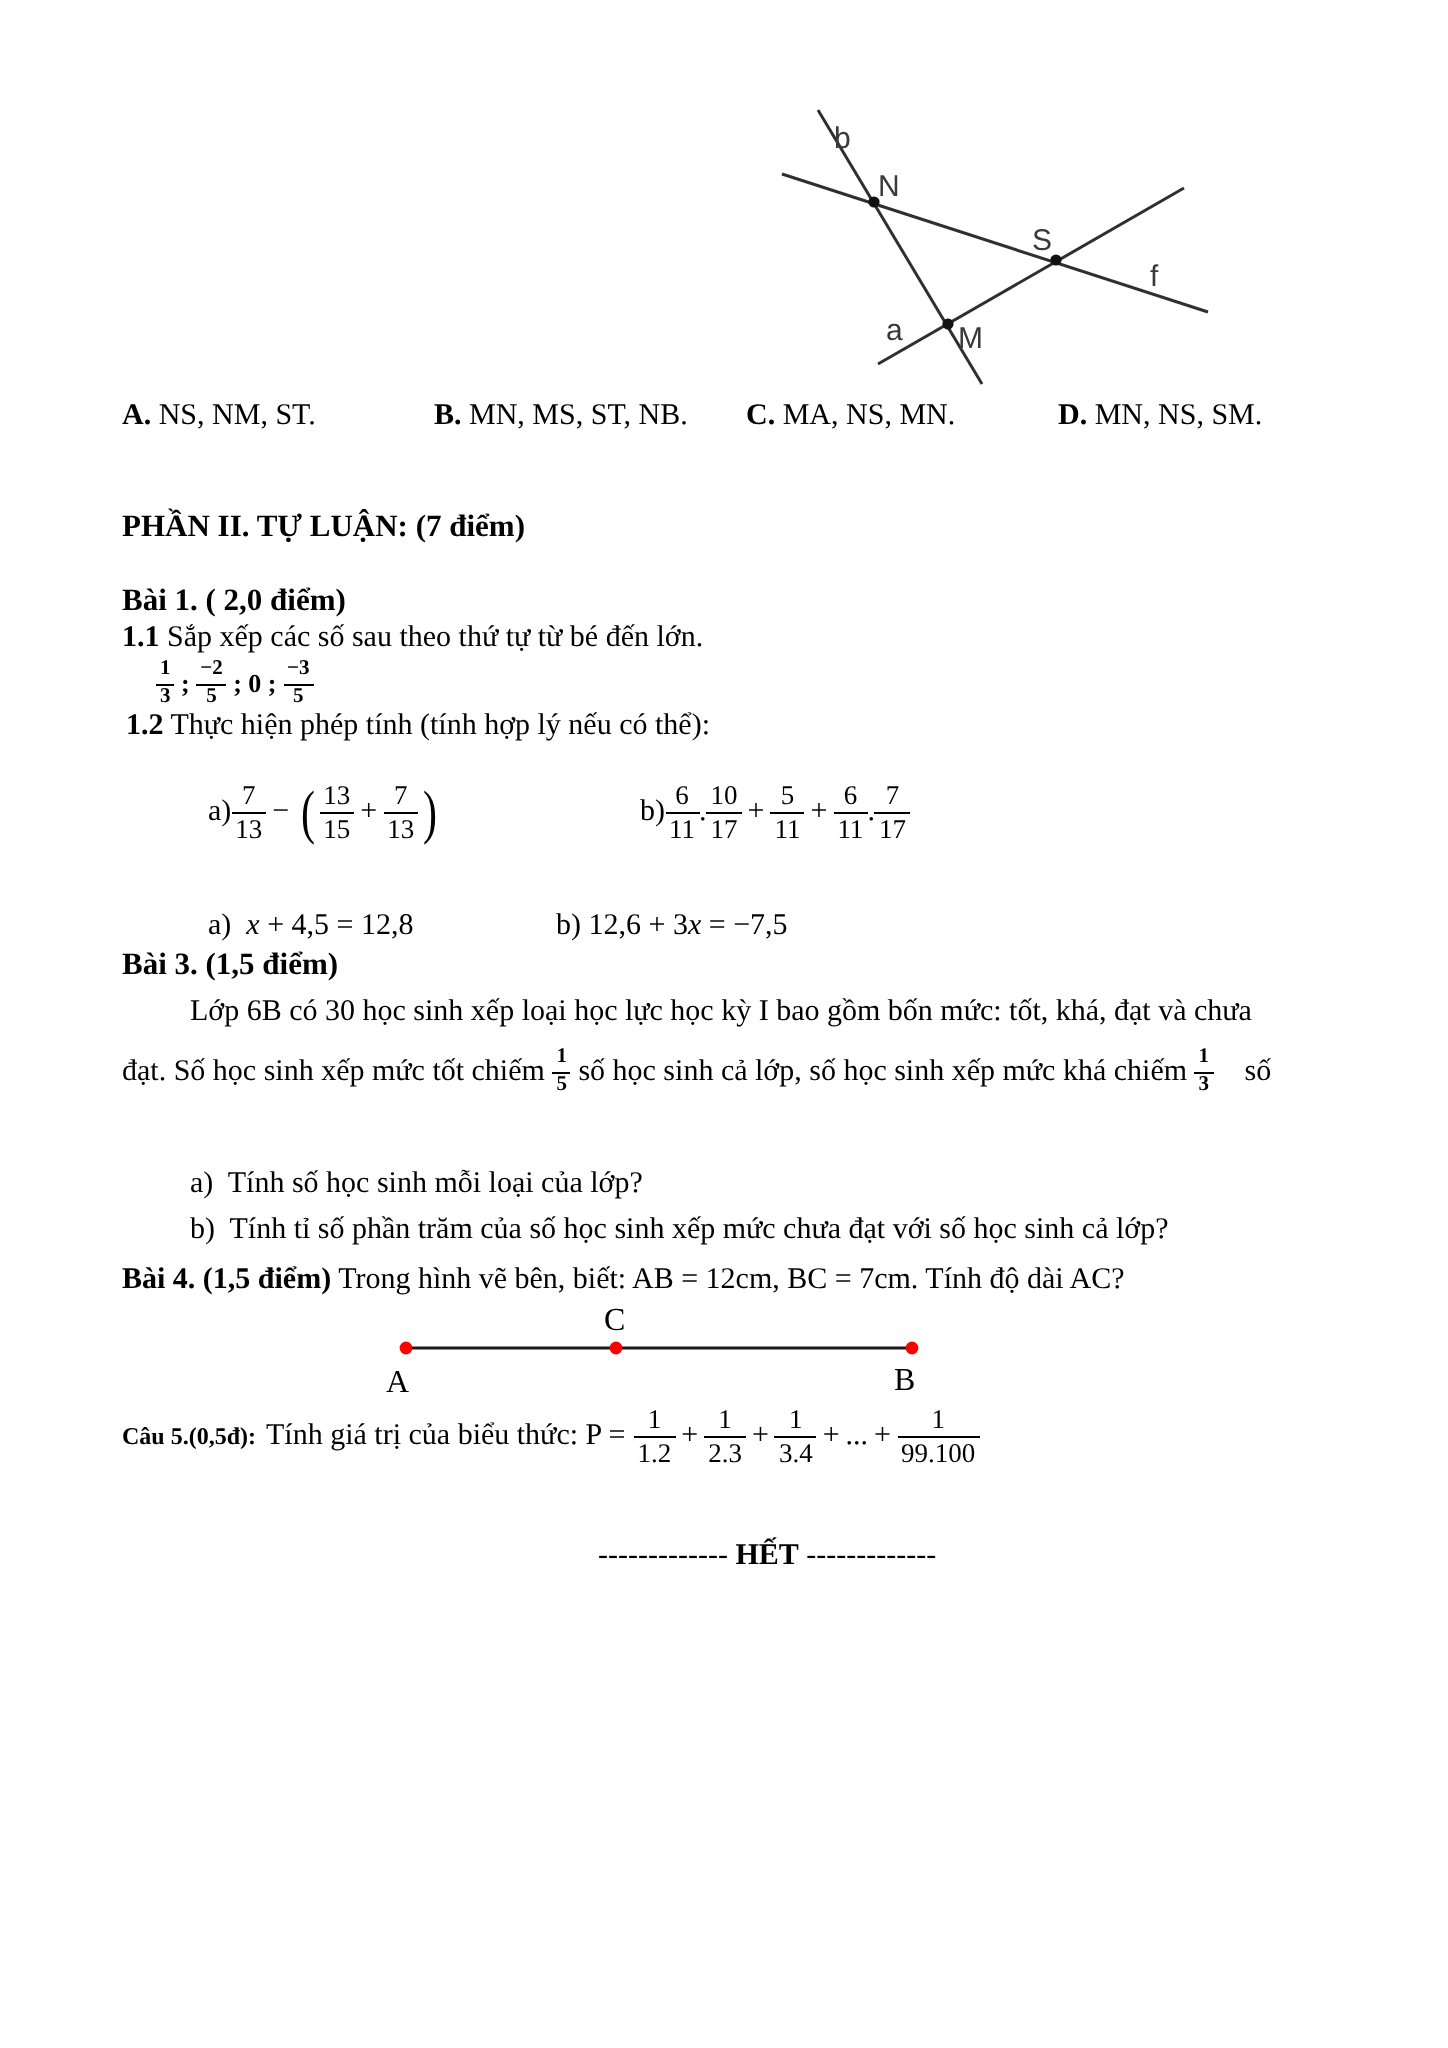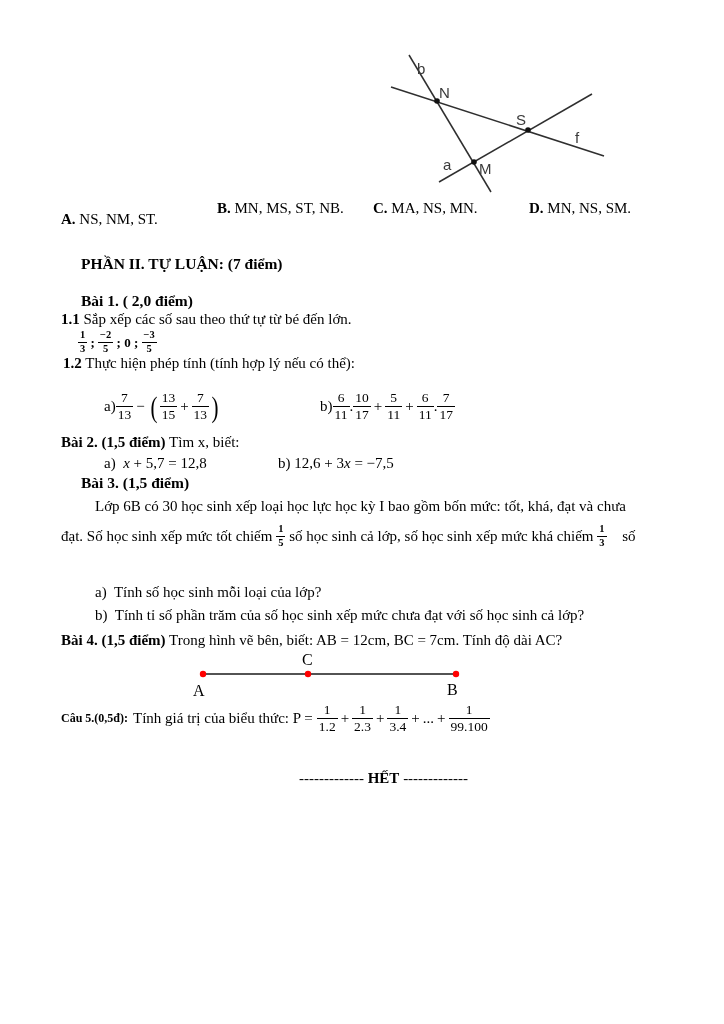--- a/index.html
+++ b/index.html
@@ -1,21 +1,21 @@
 <!DOCTYPE html>
 <html><head>
 <meta charset="utf-8">
 <style>
   html,body{margin:0;padding:0;background:#fff;}
   .page{position:relative;width:724px;height:1024px;background:#fff;overflow:hidden;
         font-family:"Liberation Serif",serif;color:#000;}
   .abs{position:absolute;}
   .b{font-weight:bold;}
   .txt{font-size:15px;white-space:nowrap;}
-  .h{font-size:15.5px;font-weight:bold;white-space:nowrap;margin-left:20px;}
+  .h{font-size:15.5px;font-weight:bold;white-space:nowrap;}
   
   .frac{display:inline-block;text-align:center;line-height:1.05;vertical-align:-0.5em;}
   .frac .num{display:block;padding:0 2px 1px 2px;}
   .frac .den{display:block;border-top:1px solid #000;padding:1px 2px 0 2px;}
   
   .sfrac{font-size:10.5px;font-weight:bold;vertical-align:-0.45em;line-height:1;}
   
   .expr{display:flex;align-items:center;font-size:15px;}
   .expr .frac{font-size:13.5px;vertical-align:baseline;}
   .expr .op{padding:0 3px;}
@@ -42,21 +42,21 @@
       <circle cx="86" cy="114" r="2.8"></circle>
     </g>
     <text class="geo-label" x="29" y="26">b</text>
     <text class="geo-label" x="51" y="50">N</text>
     <text class="geo-label" x="128" y="77">S</text>
     <text class="geo-label" x="187" y="95">f</text>
     <text class="geo-label" x="55" y="122">a</text>
     <text class="geo-label" x="91" y="126">M</text>
   </svg>
 
-  <div class="abs txt" style="left:61px;top:200px;margin-top:11px;">
+  <div class="abs txt" style="left:61px;top:200px;">
     <span class="b">A.</span>
     <span>NS, NM, ST.</span>
   </div>
   <div class="abs txt" style="left:217px;top:200px;">
     <span class="b">B.</span>
     <span>MN, MS, ST, NB.</span>
   </div>
   <div class="abs txt" style="left:373px;top:200px;">
     <span class="b">C.</span>&nbsp;<span>MA, NS, MN.</span>
   </div>
@@ -128,27 +128,23 @@
         <span class="num">6</span>
         <span class="den">11</span>
       </span>
     <span>.</span>
     <span class="frac">
         <span class="num">7</span>
         <span class="den">17</span>
       </span>
   </div>
 
-  <div class="abs txt" style="left:61px;top:434px;">
-    <span class="b">Bài 2. (1,5 điểm)</span>
-    <span>Tìm x, biết:</span>
-  </div>
   <div class="abs txt" style="left:104px;top:455px;">
     <span>a)</span>&nbsp;
-    <span class="ital">x</span><span> + 5,7 = 12,8</span>
+    <span class="ital">x</span><span> + 4,5 = 12,8</span>
   </div>
   <div class="abs txt" style="left:278px;top:455px;">
     <span>b)</span>
     <span>12,6 + 3</span><span class="ital">x</span><span> = −7,5</span>
   </div>
 
   <div class="abs h" style="left:61px;top:474px;">Bài 3. (1,5 điểm)</div>
   <div class="abs txt" style="left:95px;top:498px;">Lớp 6B có 30 học sinh xếp loại học lực học kỳ I  bao gồm bốn mức: tốt, khá, đạt và chưa</div>
   <div class="abs l2" style="left:61px;top:521px;">
     <span>đạt. Số học sinh xếp mức tốt chiếm</span>

